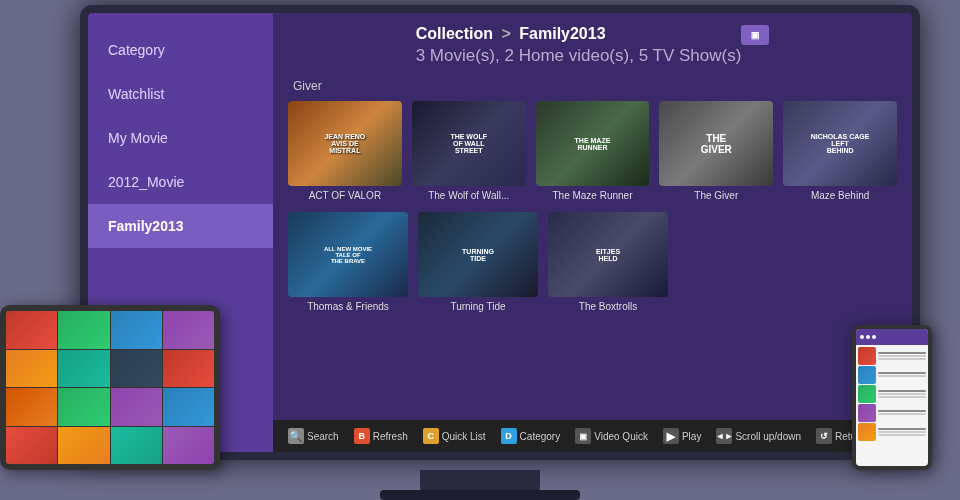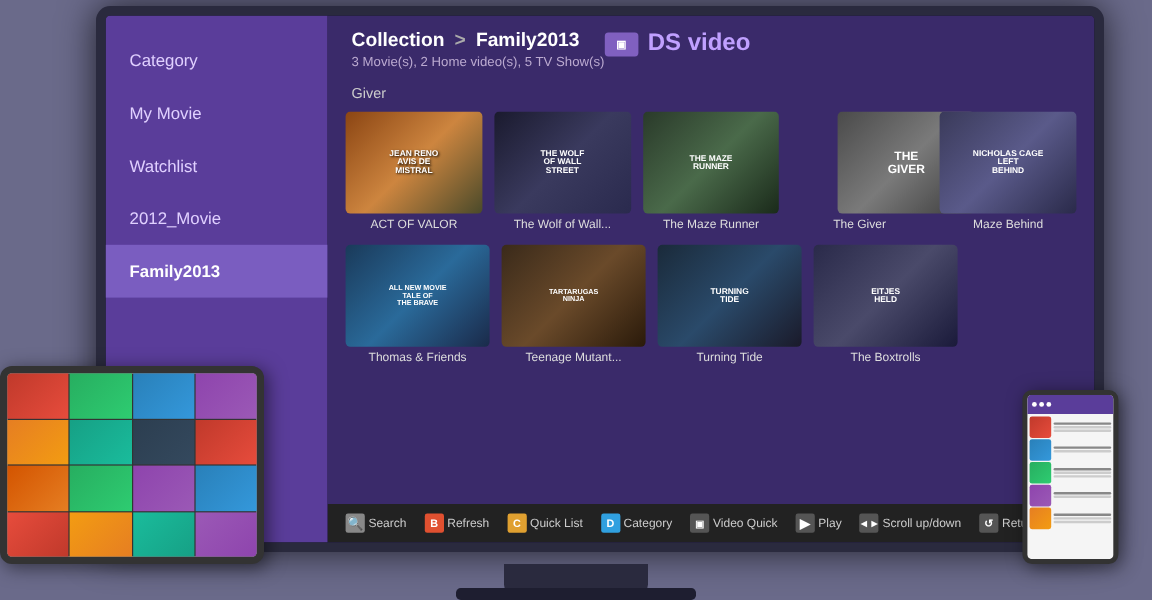--- a/index.html
+++ b/index.html
@@ -85,38 +85,38 @@
       flex: 1;
       background: #3a2a6a;
       display: flex;
       flex-direction: column;
       overflow: hidden;
     }
 
     .header {
       padding: 12px 20px 8px;
       display: flex;
-      justify-content: flex-start;
+      justify-content: center;
       align-items: flex-start;
     }
 
     .breadcrumb {
       color: #fff;
       font-size: 16px;
       font-weight: bold;
     }
 
     .breadcrumb span.sep {
       color: #aaa;
       margin: 0 4px;
     }
 
     .subtitle {
       color: #bbaad0;
-      font-size: 11px;
+      font-size: 17px;
       margin-top: 3px;
     }
 
     .ds-logo {
       display: flex;
       align-items: center;
       gap: 8px;
       color: #c0a0ff;
       font-size: 20px;
       font-weight: bold;
@@ -182,21 +182,21 @@
       text-align: center;
       font-weight: bold;
       text-transform: uppercase;
       padding: 5px;
     }
 
     
     .poster-act { background: linear-gradient(135deg, #8b4513 0%, #cd853f 50%, #4a4a2a 100%); }
     .poster-wolf { background: linear-gradient(135deg, #1a1a2e 0%, #3a3a5e 50%, #2a2a4e 100%); }
     .poster-maze { background: linear-gradient(135deg, #2a3a2a 0%, #4a6a4a 50%, #1a2a1a 100%); }
-    .poster-giver { background: linear-gradient(135deg, #4a4a4a 0%, #7a7a7a 50%, #3a3a3a 100%); margin-left: 39px; }
+    .poster-giver { background: linear-gradient(135deg, #4a4a4a 0%, #7a7a7a 50%, #3a3a3a 100%); }
     .poster-leftbehind { background: linear-gradient(135deg, #3a3a5a 0%, #5a5a8a 50%, #2a2a4a 100%); }
     .poster-thomas { background: linear-gradient(135deg, #1a3a5a 0%, #2a6a9a 50%, #1a2a4a 100%); }
     .poster-tmnt { background: linear-gradient(135deg, #3a2a1a 0%, #6a4a2a 50%, #2a1a0a 100%); }
     .poster-turning { background: linear-gradient(135deg, #1a2a3a 0%, #2a4a6a 50%, #1a1a2a 100%); }
     .poster-oldlady { background: linear-gradient(135deg, #3a4a3a 0%, #5a6a5a 50%, #2a3a2a 100%); }
     .poster-boxtrolls { background: linear-gradient(135deg, #2a2a4a 0%, #4a4a6a 50%, #1a1a3a 100%); }
 
     .movie-title {
       color: #ddd;
       font-size: 10px;
@@ -378,24 +378,24 @@
 <body>
 
 <div class="tv-frame">
   <div class="tv-screen">
 
     <div class="sidebar">
       <div class="sidebar-item">
         <span>Category</span>
       </div>
       <div class="sidebar-item">
+        <span>Watchlist</span>
+      </div>
+      <div class="sidebar-item">
         <span>My Movie</span>
-      </div>
-      <div class="sidebar-item">
-        <span>Watchlist</span>
       </div>
       <div class="sidebar-item">
         <span>2012_Movie</span>
       </div>
       <div class="sidebar-item active">
         <span>Family2013</span>
       </div>
     </div>
 
     <div class="main-content">
@@ -406,21 +406,20 @@
             <span>Collection</span>
             <span class="sep">&gt;</span>
             <span>Family2013</span>
           </div>
           <div class="subtitle">3 Movie(s), 2 Home video(s), 5 TV Show(s)</div>
         </div>
         <div class="ds-logo">
           <div class="ds-logo-icon">
             <span>▣</span>
           </div>
-          <span>DS video</span>
         </div>
       </div>
 
       <div class="section-label">Giver</div>
 
       <div class="movies-grid">
 
         <div class="movies-row">
 
           <div class="movie-card">
@@ -474,28 +473,20 @@
 
           <div class="movie-card">
             <div class="movie-poster poster-thomas">
               <div class="movie-poster-inner">
                 <span style="font-size:6px;">ALL NEW MOVIE<br>TALE OF<br>THE BRAVE</span>
               </div>
             </div>
             <div class="movie-title">Thomas &amp; Friends</div>
           </div>
 
-          <div class="movie-card">
-            <div class="movie-poster poster-tmnt">
-              <div class="movie-poster-inner">
-                <span style="font-size:6px;">TARTARUGAS<br>NINJA</span>
-              </div>
-            </div>
-            <div class="movie-title">Teenage Mutant...</div>
-          </div>
 
           <div class="movie-card">
             <div class="movie-poster poster-turning">
               <div class="movie-poster-inner">
                 <span style="font-size:7px;">TURNING<br>TIDE</span>
               </div>
             </div>
             <div class="movie-title">Turning Tide</div>
           </div>
 

